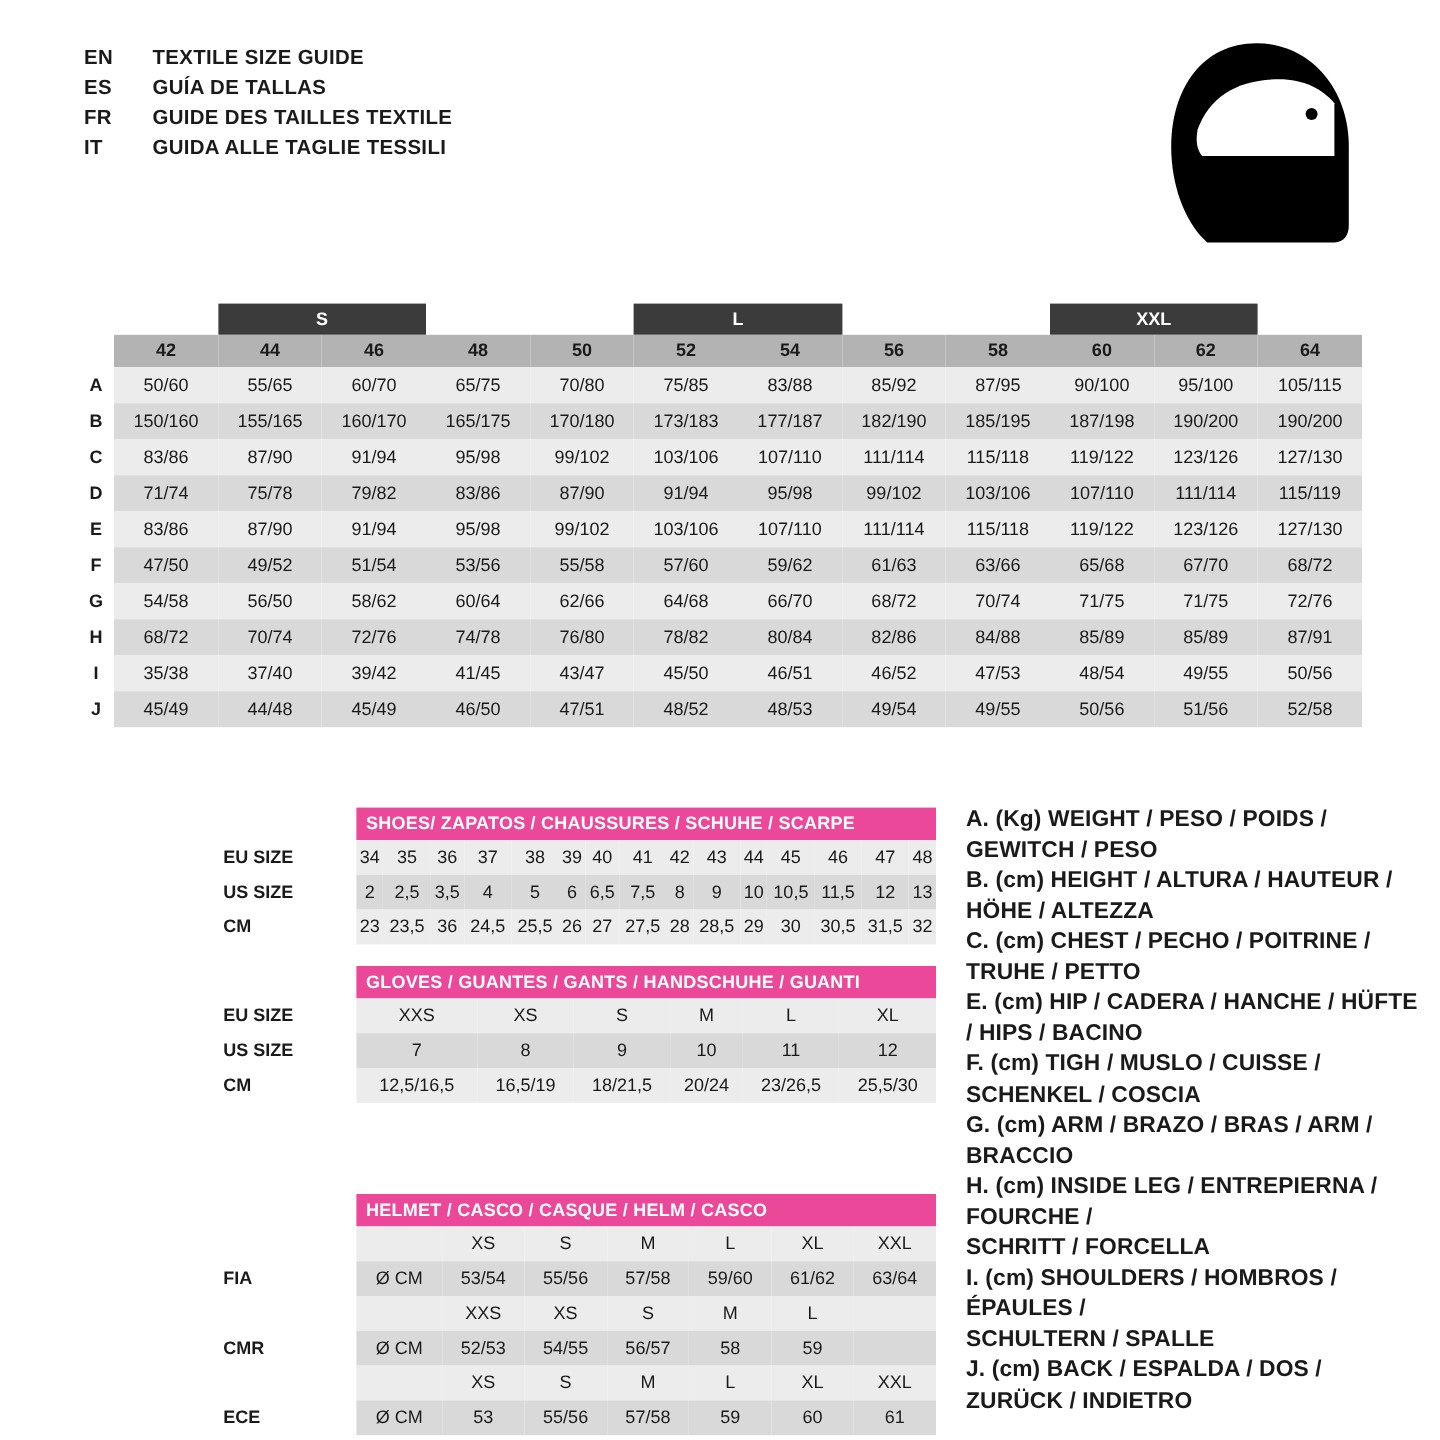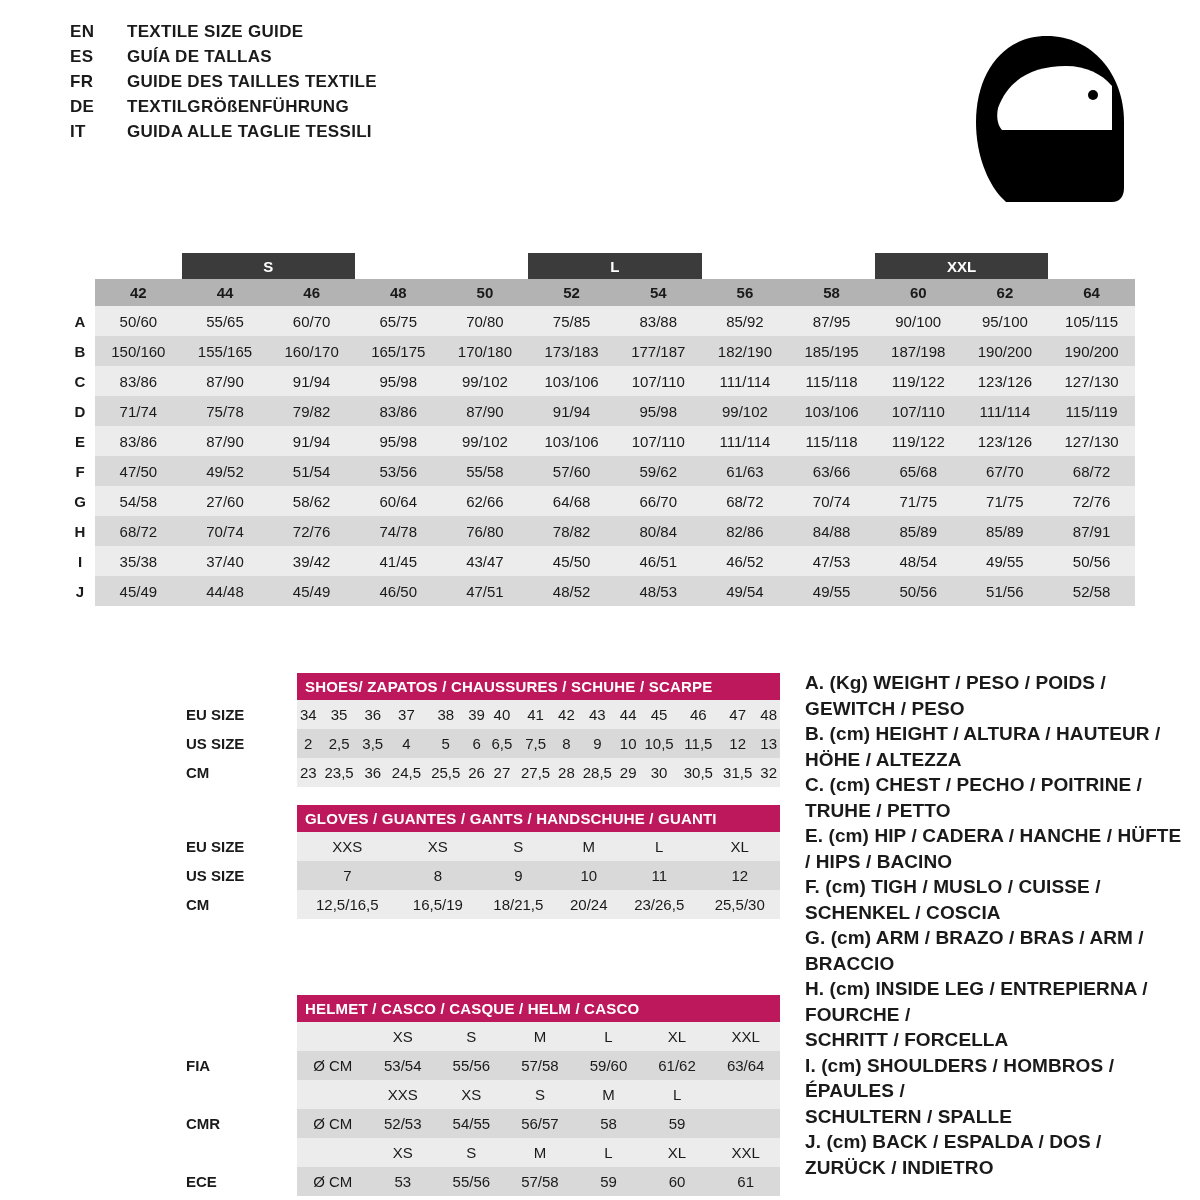--- a/index.html
+++ b/index.html
@@ -1,20 +1,20 @@
 <!DOCTYPE html>
 <html><head>
 <meta charset="utf-8">
 <style>
   html,body{margin:0;padding:0;background:#fff;}
   body{width:1200px;height:1200px;font-family:"Liberation Sans",sans-serif;color:#1a1a1a;position:relative;overflow:hidden;}
   .page{position:relative;width:1200px;height:1200px;}
 
   
-  .header{position:absolute;left:70px;top:22px;}
+  .header{position:absolute;left:70px;top:38px;}
   .hrow{display:flex;align-items:baseline;height:25px;}
   .hlang{width:57px;font-size:17px;font-weight:bold;letter-spacing:.3px;}
   .htitle{font-size:17px;font-weight:bold;letter-spacing:.3px;}
 
   .helmet{position:absolute;right:68px;top:30px;width:170px;height:180px;}
 
   
   .maintable{position:absolute;left:65px;top:253px;width:1070px;border-collapse:collapse;}
   .maintable td{font-size:15px;text-align:center;height:30px;padding:0;}
   .maintable td.lbl{width:30px;font-weight:bold;text-align:center;}
@@ -22,21 +22,21 @@
   .grp{background:#3b3b3b;}
   .numrow td{background:#b3b3b3;font-weight:bold;height:27px;font-size:15px;}
   .numrow td.lbl{background:#fff;}
   .rowA td{background:#ececec;}
   .rowB td{background:#d9d9d9;}
   .maintable tr td.lbl{background:#fff !important;}
 
   
   .blk{position:absolute;}
   .blk table{border-collapse:collapse;}
-  .bhead{background:#be185d;color:#fff;font-weight:bold;font-size:15px;letter-spacing:.2px;padding:5px 8px;text-align:left;}
+  .bhead{background:#ec4899;color:#fff;font-weight:bold;font-size:15px;letter-spacing:.2px;padding:5px 8px;text-align:left;}
   .rowlabel{font-weight:bold;font-size:15px;width:110px;padding-left:6px;text-align:left;}
   .cell{font-size:15px;text-align:center;padding:0;height:29px;}
   .shade{background:#ececec;}
   .shade2{background:#d9d9d9;}
 
   
   .legend{position:absolute;left:805px;top:670px;width:380px;}
   .legend div{font-size:19px;font-weight:bold;line-height:25.5px;letter-spacing:.1px;}
 </style>
 </head>
@@ -51,24 +51,20 @@
       </div>
     <div class="hrow">
         <span class="hlang">ES</span>
         <span class="htitle">GUÍA DE TALLAS</span>
       </div>
     <div class="hrow">
         <span class="hlang">FR</span>
         <span class="htitle">GUIDE DES TAILLES TEXTILE</span>
       </div>
     <div class="hrow">
-        <span class="hlang">DE</span>
-        <span class="htitle">TEXTILGRÖßENFÜHRUNG</span>
-      </div>
-    <div class="hrow">
         <span class="hlang">IT</span>
         <span class="htitle">GUIDA ALLE TAGLIE TESSILI</span>
       </div>
   </div>
 
   <div class="helmet">
     <svg viewBox="0 0 170 180" width="170" height="180">
       <path d="M85 6 C40 6 14 44 14 92 C14 126 26 152 38 166 L44 172 L150 172 C158 172 162 166 162 158 L162 92 C162 44 130 6 85 6 Z" fill="#000"></path>
       <path d="M36 78 C46 50 70 36 104 36 C124 36 140 44 150 56 L150 100 L40 100 C36 96 34 88 36 78 Z" fill="#fff"></path>
       <circle cx="131" cy="65" r="11" fill="#fff"></circle>
@@ -189,21 +185,21 @@
           <td>59/62</td>
           <td>61/63</td>
           <td>63/66</td>
           <td>65/68</td>
           <td>67/70</td>
           <td>68/72</td>
         </tr>
         <tr class="rowA">
           <td class="lbl">G</td>
           <td>54/58</td>
-          <td>27/60</td>
+          <td>56/50</td>
           <td>58/62</td>
           <td>60/64</td>
           <td>62/66</td>
           <td>64/68</td>
           <td>66/70</td>
           <td>68/72</td>
           <td>70/74</td>
           <td>71/75</td>
           <td>71/75</td>
           <td>72/76</td>

